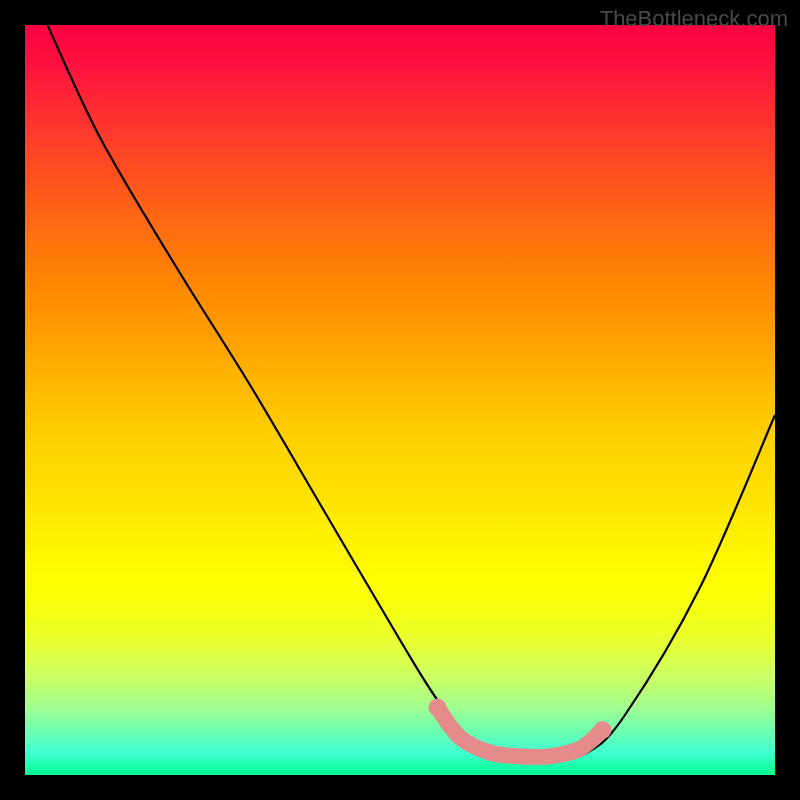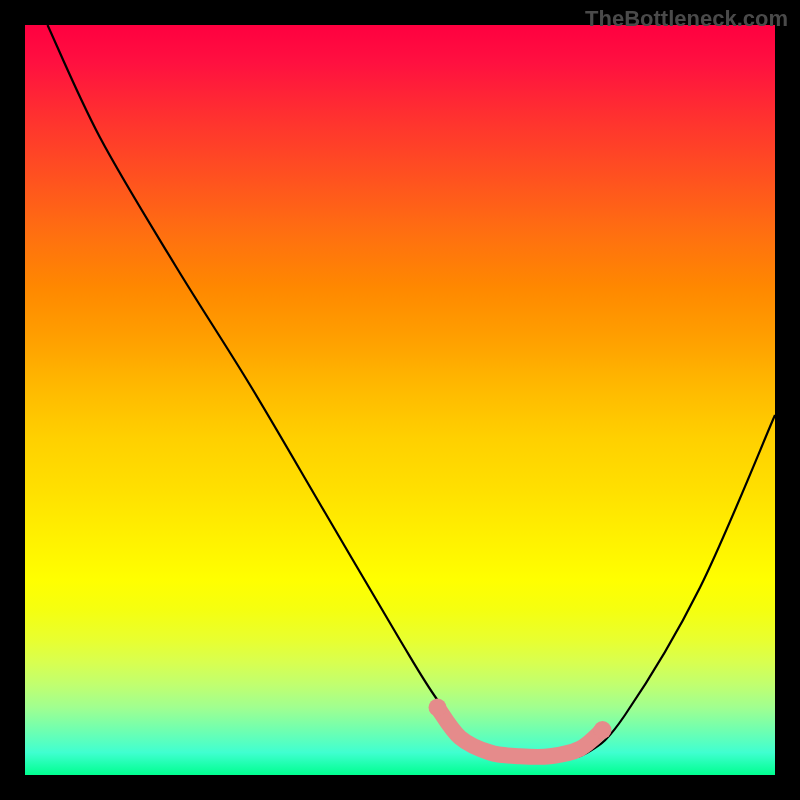--- a/index.html
+++ b/index.html
@@ -10,21 +10,21 @@
     background: #000;
     font-family: Arial, sans-serif;
     position: relative;
   }
   .watermark {
     position: absolute;
     top: 6px;
     right: 12px;
     color: #4a4a4a;
     font-size: 22px;
-    font-weight: 700;
+    font-weight: 400;
     z-index: 10;
   }
   .plot-area {
     position: absolute;
     left: 25px;
     top: 25px;
     width: 750px;
     height: 750px;
   }
   .gradient-bg {

